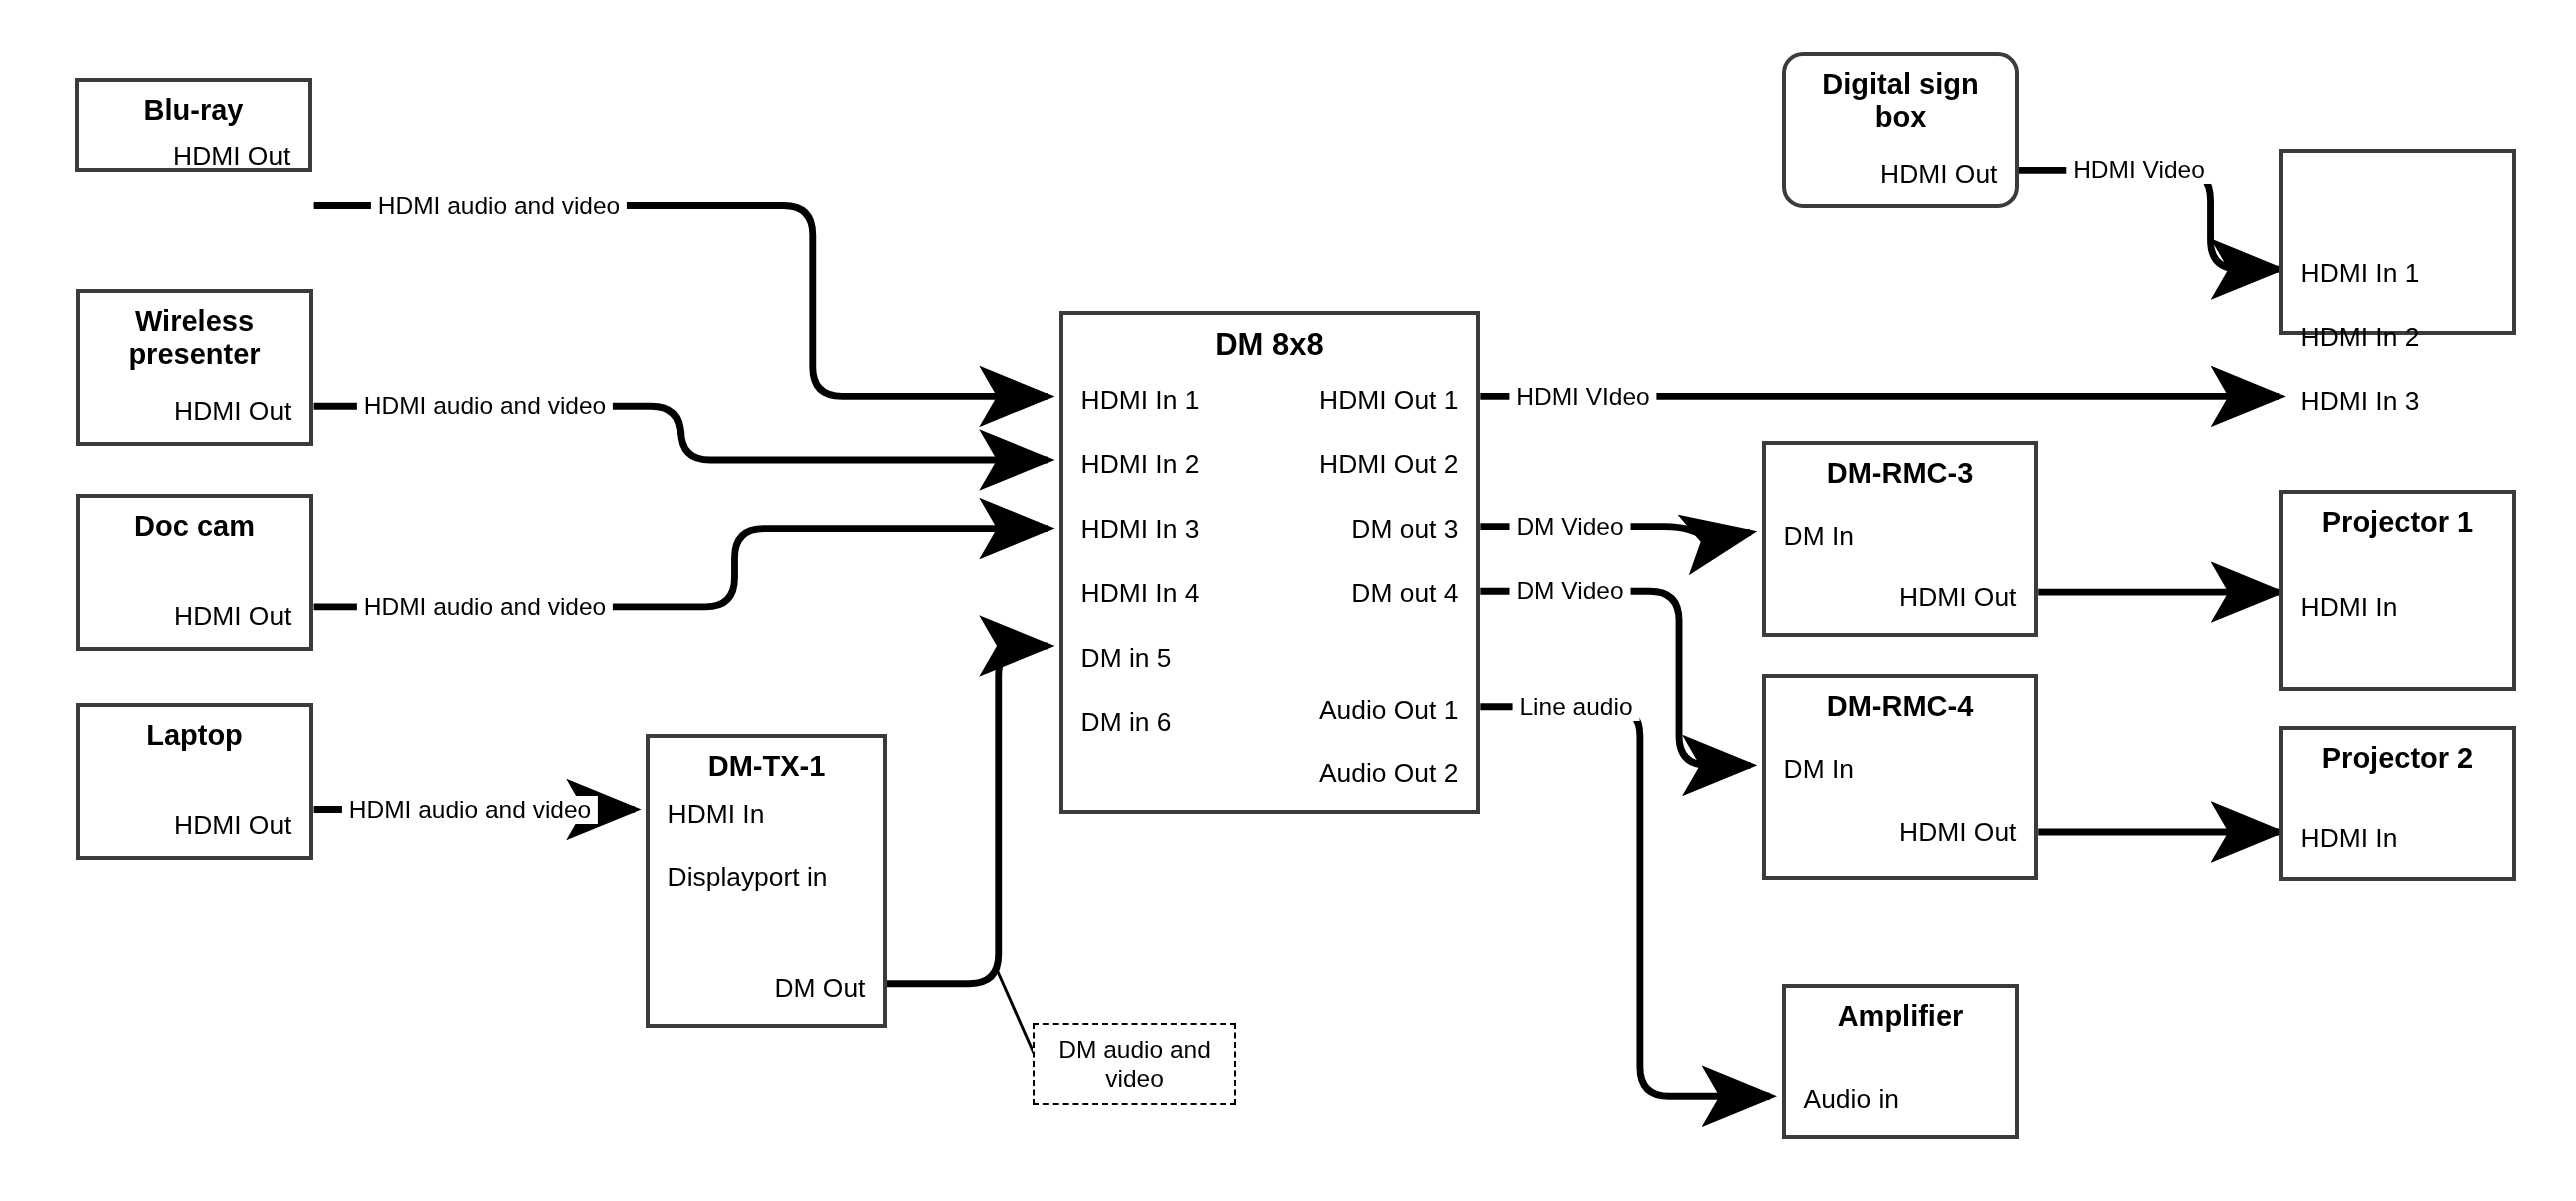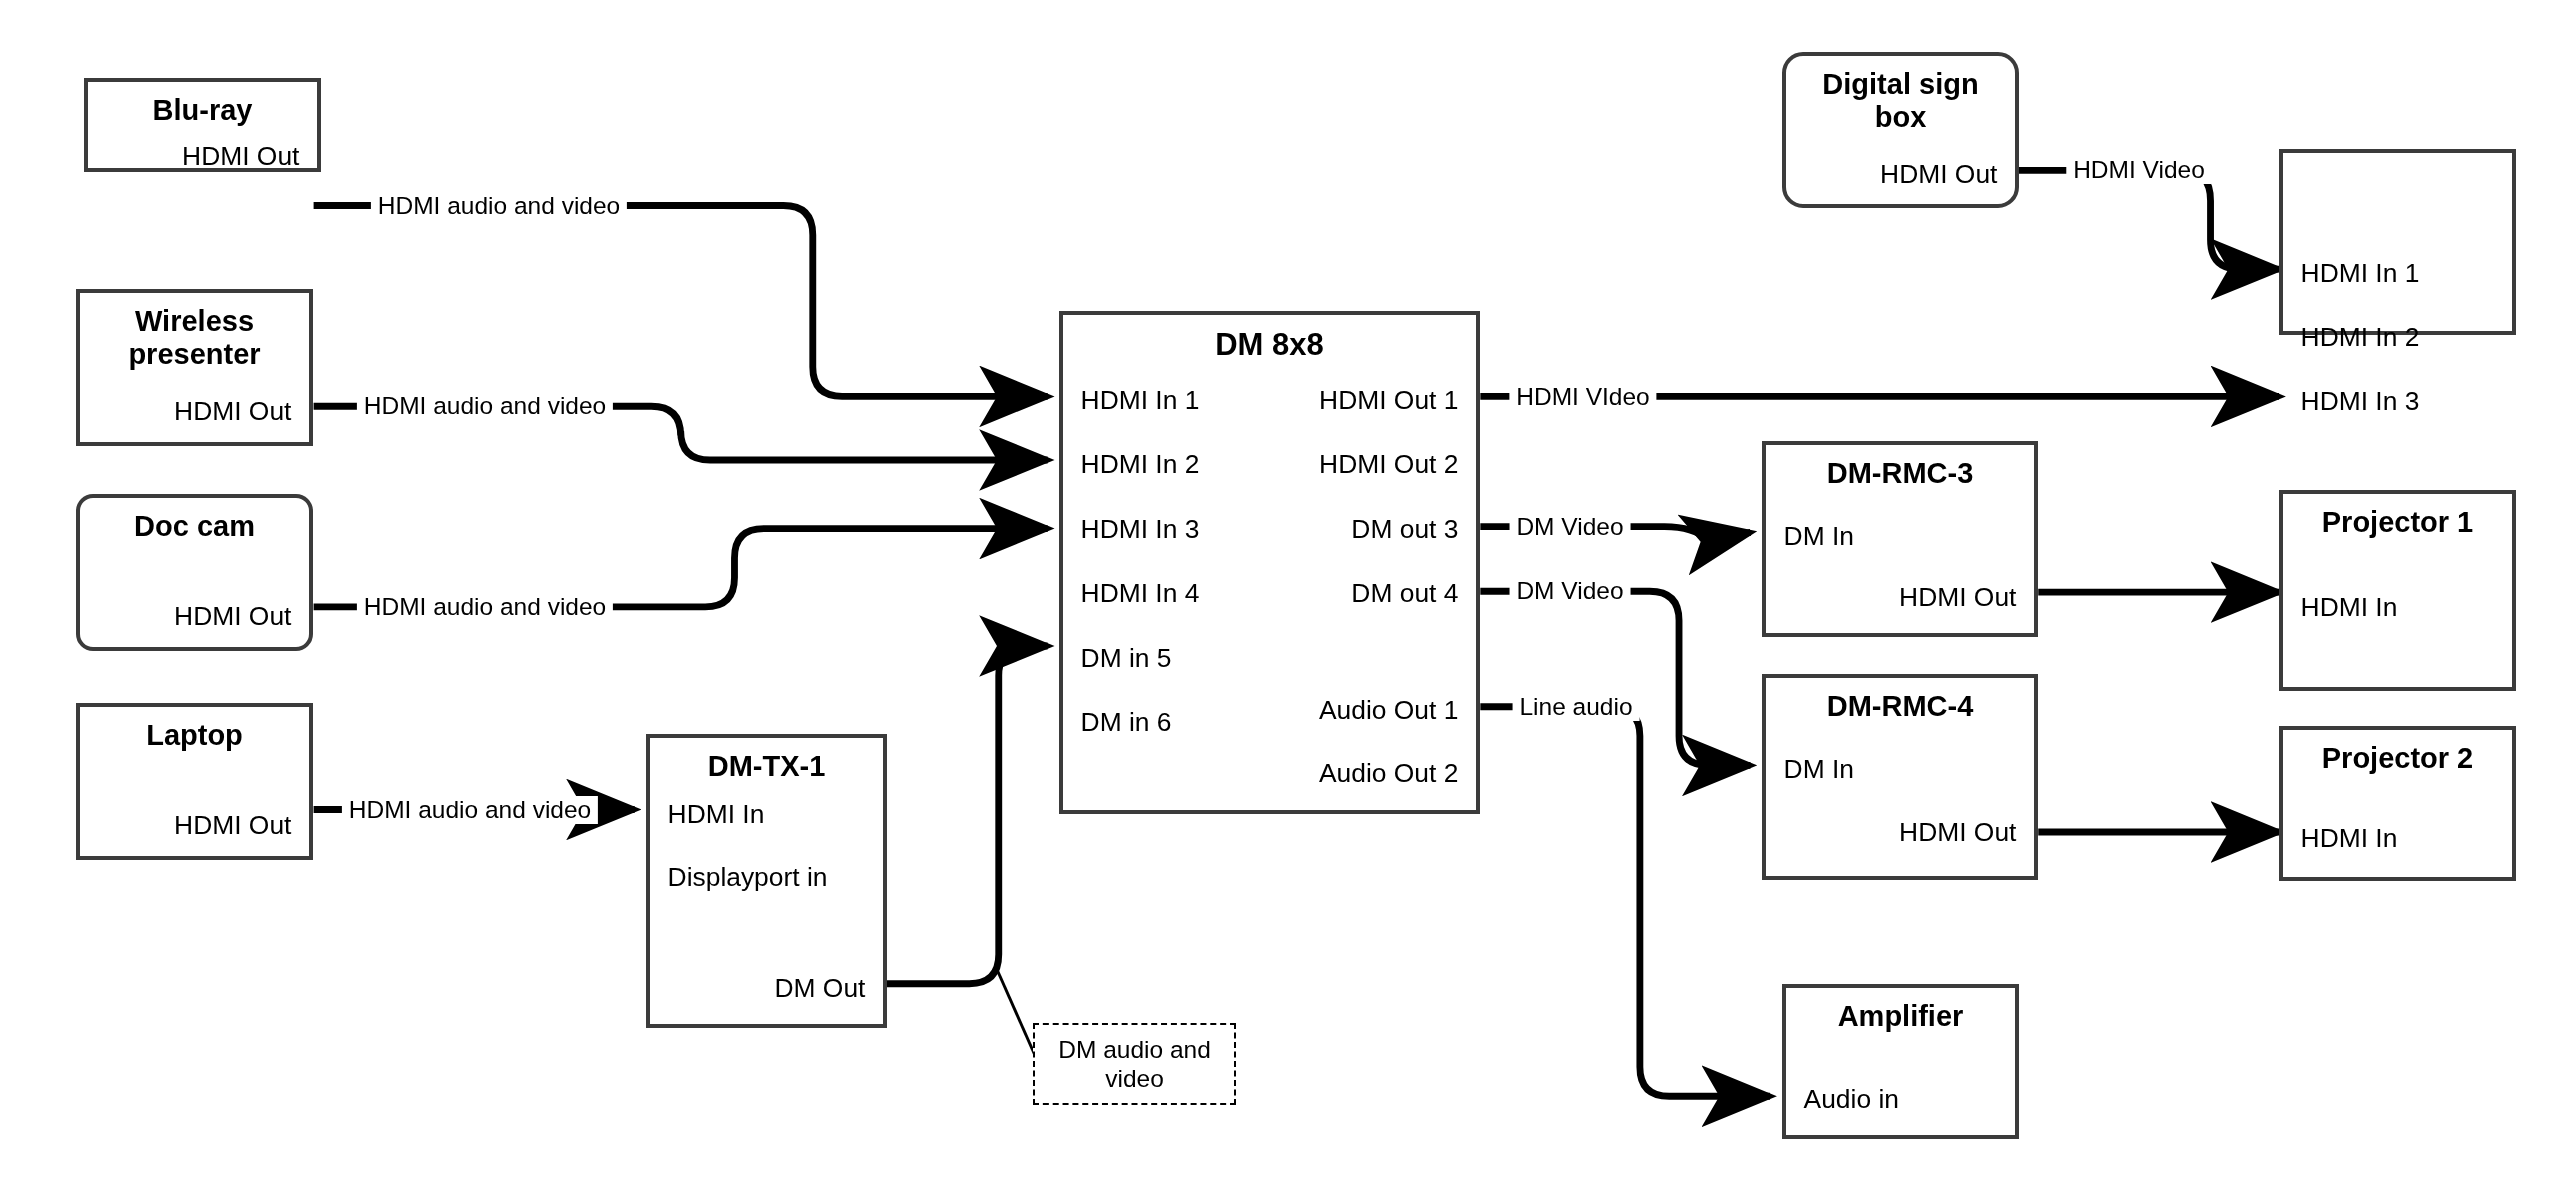--- a/index.html
+++ b/index.html
@@ -49,31 +49,31 @@
 
     <path class="wire" d="M1512,604 L1685,604 Q1715,604 1715,634 L1715,752 Q1715,782 1745,782 L1788,782" marker-end="url(#arrow)"></path>
 
     <path class="wire" d="M1512,722 L1645,722 Q1675,722 1675,752 L1675,1090 Q1675,1120 1705,1120 L1808,1120" marker-end="url(#arrow)"></path>
 
     <path class="wire" d="M2082,605 L2328,605" marker-end="url(#arrow)"></path>
 
     <path class="wire" d="M2082,850 L2328,850" marker-end="url(#arrow)"></path>
   </svg>
 
-  <div class="node" style="left:84px;top:78px;width:237px;height:94px;padding-left:36px;">
+  <div class="node" style="left:75px;top:78px;width:237px;height:94px;padding-left:36px;">
     <div class="node-title" style="top:11.7px;font-size:29px;">Blu-ray</div>
     <div class="port port-r" style="top:59px;font-size:26.4px;">HDMI Out</div>
   </div>
 
   <div class="node" style="left:76px;top:289px;width:237px;height:157px;">
     <div class="node-title" style="top:11.7px;font-size:29px;padding:0 25.5px;">Wireless presenter</div>
     <div class="port port-r" style="top:103px;font-size:26.4px;">HDMI Out</div>
   </div>
 
-  <div class="node" style="left:76px;top:494px;width:237px;height:157px;border-radius:17px;">
+  <div class="node" style="left:76px;top:494px;width:237px;height:157px;">
     <div class="node-title" style="top:11.7px;font-size:29px;">Doc cam</div>
     <div class="port port-r" style="top:103px;font-size:26.4px;">HDMI Out</div>
   </div>
 
   <div class="node" style="left:76px;top:703px;width:237px;height:157px;">
     <div class="node-title" style="top:11.7px;font-size:29px;">Laptop</div>
     <div class="port port-r" style="top:103px;font-size:26.4px;">HDMI Out</div>
   </div>
 
   <div class="node" style="left:646px;top:734px;width:241px;height:294px;padding-left:44px;">

